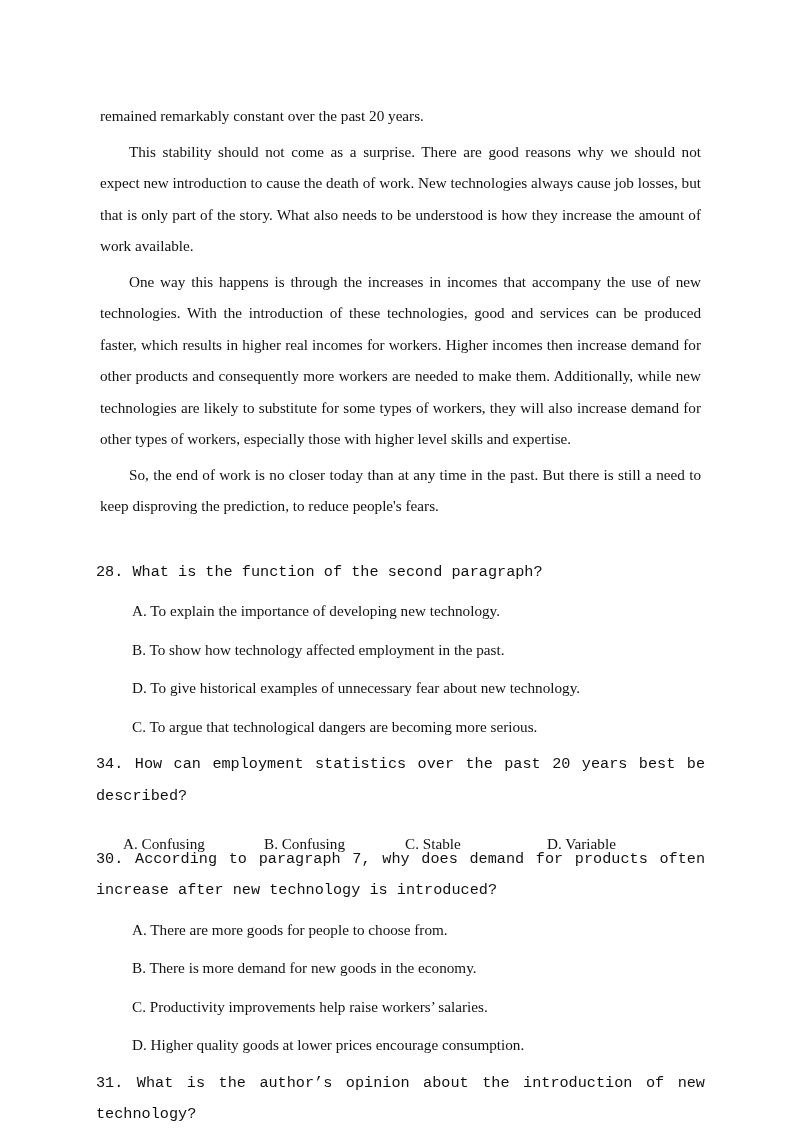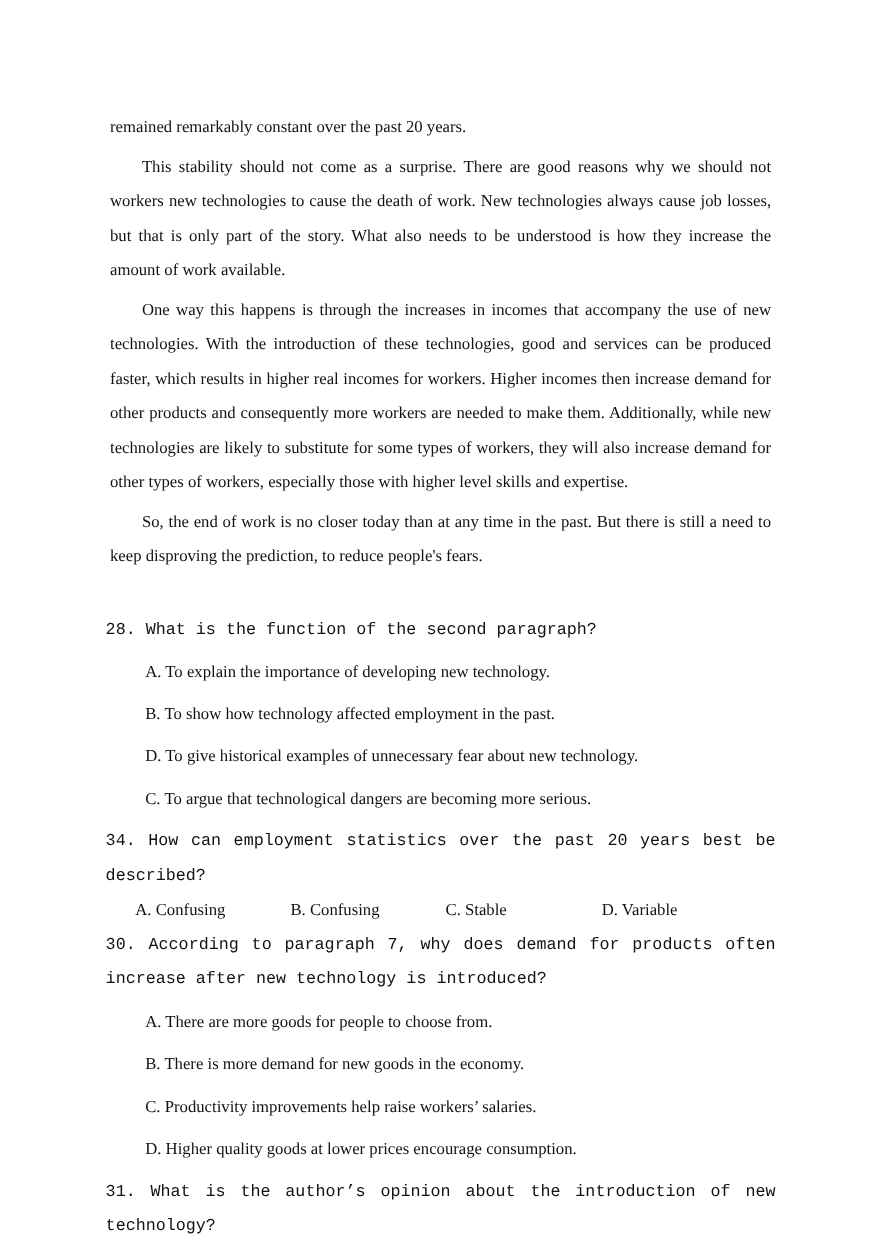--- a/index.html
+++ b/index.html
@@ -41,32 +41,32 @@
       padding-left: 29px;
       line-height: 31.5px;
     }
     .option-row {
       position: relative;
       height: 31.5px;
       line-height: 31.5px;
     }
     .option-row span {
       position: absolute;
-      top: 0;
+      top: 16px;
       white-space: nowrap;
     }
   </style>
 </head>
 <body>
 
 <div class="page">
 
   <div>
     <p class="para noindent">remained remarkably constant over the past 20 years.</p>
-    <p class="para">This stability should not come as a surprise. There are good reasons why we should not workers new technologies to cause the death of work. New technologies always cause job losses, but that is only part of the story. What also needs to be understood is how they increase the amount of work available.</p>
+    <p class="para">This stability should not come as a surprise. There are good reasons why we should not expect new introduction to cause the death of work. New technologies always cause job losses, but that is only part of the story. What also needs to be understood is how they increase the amount of work available.</p>
     <p class="para">One way this happens is through the increases in incomes that accompany the use of new technologies. With the introduction of these technologies, good and services can be produced faster, which results in higher real incomes for workers. Higher incomes then increase demand for other products and consequently more workers are needed to make them. Additionally, while new technologies are likely to substitute for some types of workers, they will also increase demand for other types of workers, especially those with higher level skills and expertise.</p>
     <p class="para">So, the end of work is no closer today than at any time in the past. But there is still a need to keep disproving the prediction, to reduce people's fears.</p>
   </div>
 
   <div class="gap"></div>
 
   <div>
     <p class="question">28. What is the function of the second paragraph?</p>
     <p class="option">A. To explain the importance of developing new technology.</p>
     <p class="option">B. To show how technology affected employment in the past.</p>

